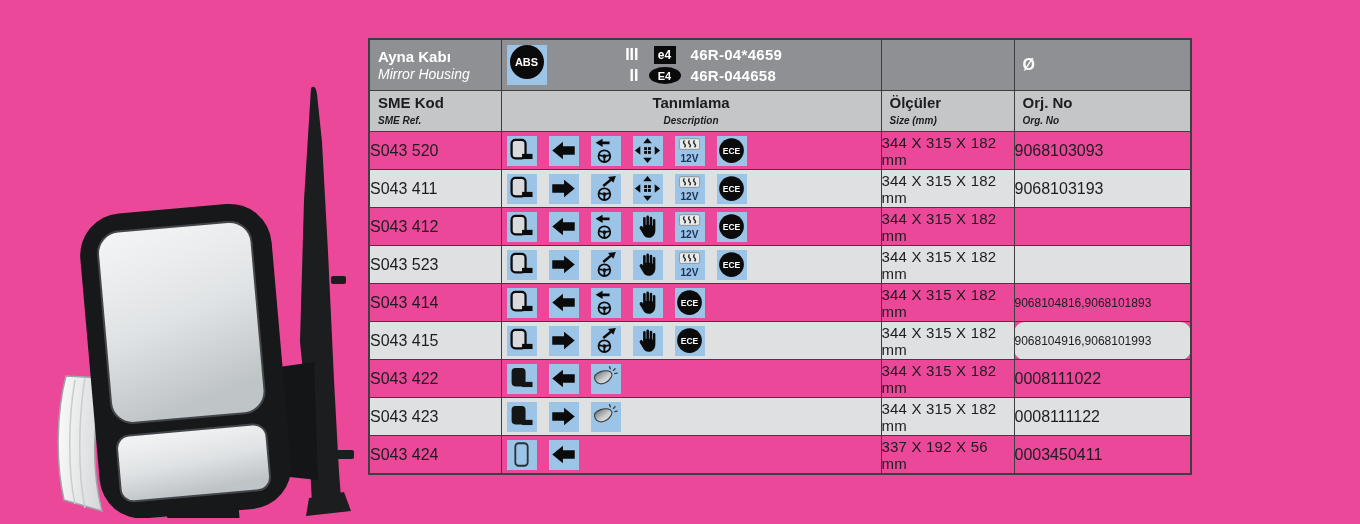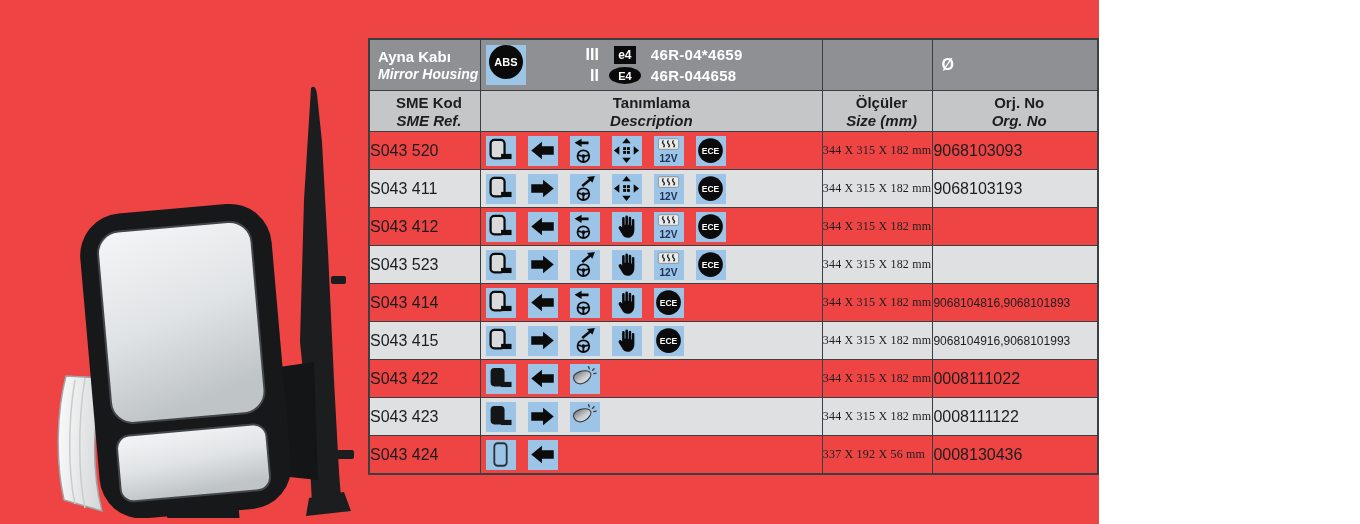--- a/index.html
+++ b/index.html
@@ -1,54 +1,54 @@
 <!DOCTYPE html>
 <html style="--header-bg: #8e9093; --subheader-bg: #c5c6c8; --row-alt: #dee0e1; --icon-bg: #9cc4e6; --border: #3c3f42; --badge: #0a0a0b; --text: #1b1d1f; --v12: #1d2f52;"><head>
 <meta charset="utf-8">
 <style>
   html,body{margin:0;padding:0;background:#fff;}
-  .stage{position:relative;width:1099px;height:524px;background:#ef4444;overflow:hidden;
+  .stage{position:relative;width:1360px;height:524px;background:#ec4899;overflow:hidden;
          font-family:"Liberation Sans",sans-serif;color:var(--text,#1b1d1f);}
 
   
   .product{position:absolute;left:28px;top:80px;width:335px;height:438px;}
 
   
   table.catalog{position:absolute;left:368px;top:38px;border-collapse:collapse;table-layout:fixed;
                 border:2px solid var(--border);}
   table.catalog th,table.catalog td{border:1px solid var(--border);padding:0;overflow:hidden;}
 
   tr.h1 th{background:var(--header-bg);color:#fff;height:50px;text-align:left;vertical-align:middle;}
   tr.h2 th{background:var(--subheader-bg);color:var(--text);height:40px;text-align:left;vertical-align:middle;}
   tbody td{height:37px;vertical-align:middle;background:transparent;}
   tbody tr:nth-child(even) td{background:var(--row-alt);}
   .t-tr{font-weight:bold;font-size:15px;line-height:18px;padding-left:8px;}
-  .t-en{font-weight:bold;font-style:italic;font-size:14px;line-height:17px;padding-left:8px;}
+  .t-en{font-weight:normal;font-style:italic;font-size:14px;line-height:17px;padding-left:8px;}
   .h2-tr{font-weight:bold;font-size:15px;line-height:18px;}
-  .h2-en{font-weight:bold;font-style:italic;font-size:15px;line-height:17px;}
+  .h2-en{font-weight:bold;font-style:italic;font-size:10px;line-height:17px;}
   th.center .h2-tr,th.center .h2-en{text-align:center;padding-left:0;}
-  th .h2-tr,th .h2-en{padding-left:8px;text-align:center;}
+  th .h2-tr,th .h2-en{padding-left:8px;}
 
   .cert-wrap{display:flex;align-items:center;height:100%;}
   .abs-chip{width:40px;height:40px;background:var(--icon-bg);display:flex;align-items:flex-start;justify-content:center;margin-left:5px;flex:0 0 auto;}
   .abs-circle{width:34px;height:34px;border-radius:50%;background:var(--badge);color:#fff;display:flex;align-items:center;justify-content:center;font-size:11px;font-weight:bold;}
   .approvals{flex:1;display:flex;flex-direction:column;gap:3px;align-items:center;}
   .approval{display:grid;grid-template-columns:30px 36px 128px;align-items:center;column-gap:8px;}
   .tier{text-align:right;font-weight:bold;font-size:16px;}
   .badge-square{justify-self:center;background:var(--badge);color:#fff;font-weight:bold;font-size:12px;
                 width:22px;height:18px;display:flex;align-items:center;justify-content:center;}
   .badge-ellipse{justify-self:center;background:var(--badge);color:#fff;font-weight:bold;font-size:11px;
                 width:32px;height:17px;border-radius:50%;display:flex;align-items:center;justify-content:center;}
   .cert-no{font-weight:bold;font-size:15px;letter-spacing:.3px;}
   .dia{font-weight:bold;font-size:16px;padding-left:8px;}
 
   td.code{font-size:16px;padding-left:8px;}
-  td.size{font-size:12px;padding-left:6px;letter-spacing:.2px;font-family:Liberation Serif, serif;}
+  td.size{font-size:15px;padding-left:6px;letter-spacing:.2px;}
   td.org{font-size:16px;padding-left:6px;margin-top:26px;}
-  td.org.small{font-size:12px;letter-spacing:0;}
+  td.org.small{font-size:12px;letter-spacing:0;border-radius:11px;}
 
   .icons{display:flex;align-items:center;gap:12px;padding-left:5px;}
   .ic{width:30px;height:30px;background:var(--icon-bg);flex:0 0 auto;display:flex;align-items:center;justify-content:center;}
   .ic svg{width:27px;height:27px;display:block;}
 </style>
 </head>
 <body>
 
 <div class="stage">
 
@@ -545,17 +545,17 @@
                 </svg>
               </span>
               <span class="ic">
                 <svg viewBox="0 0 24 24">
                   <path d="M2 12 L11.5 4.2 V8.3 H22 V15.7 H11.5 V19.8 Z" fill="#0b0b0c"></path>
                 </svg>
               </span>
             </div>
           </td>
         <td class="size">337 X 192 X 56 mm</td>
-        <td class="org">0008130436</td>
+        <td class="org">0003450411</td>
       </tr>
     </tbody>
   </table>
 </div>
 
 </body></html>

